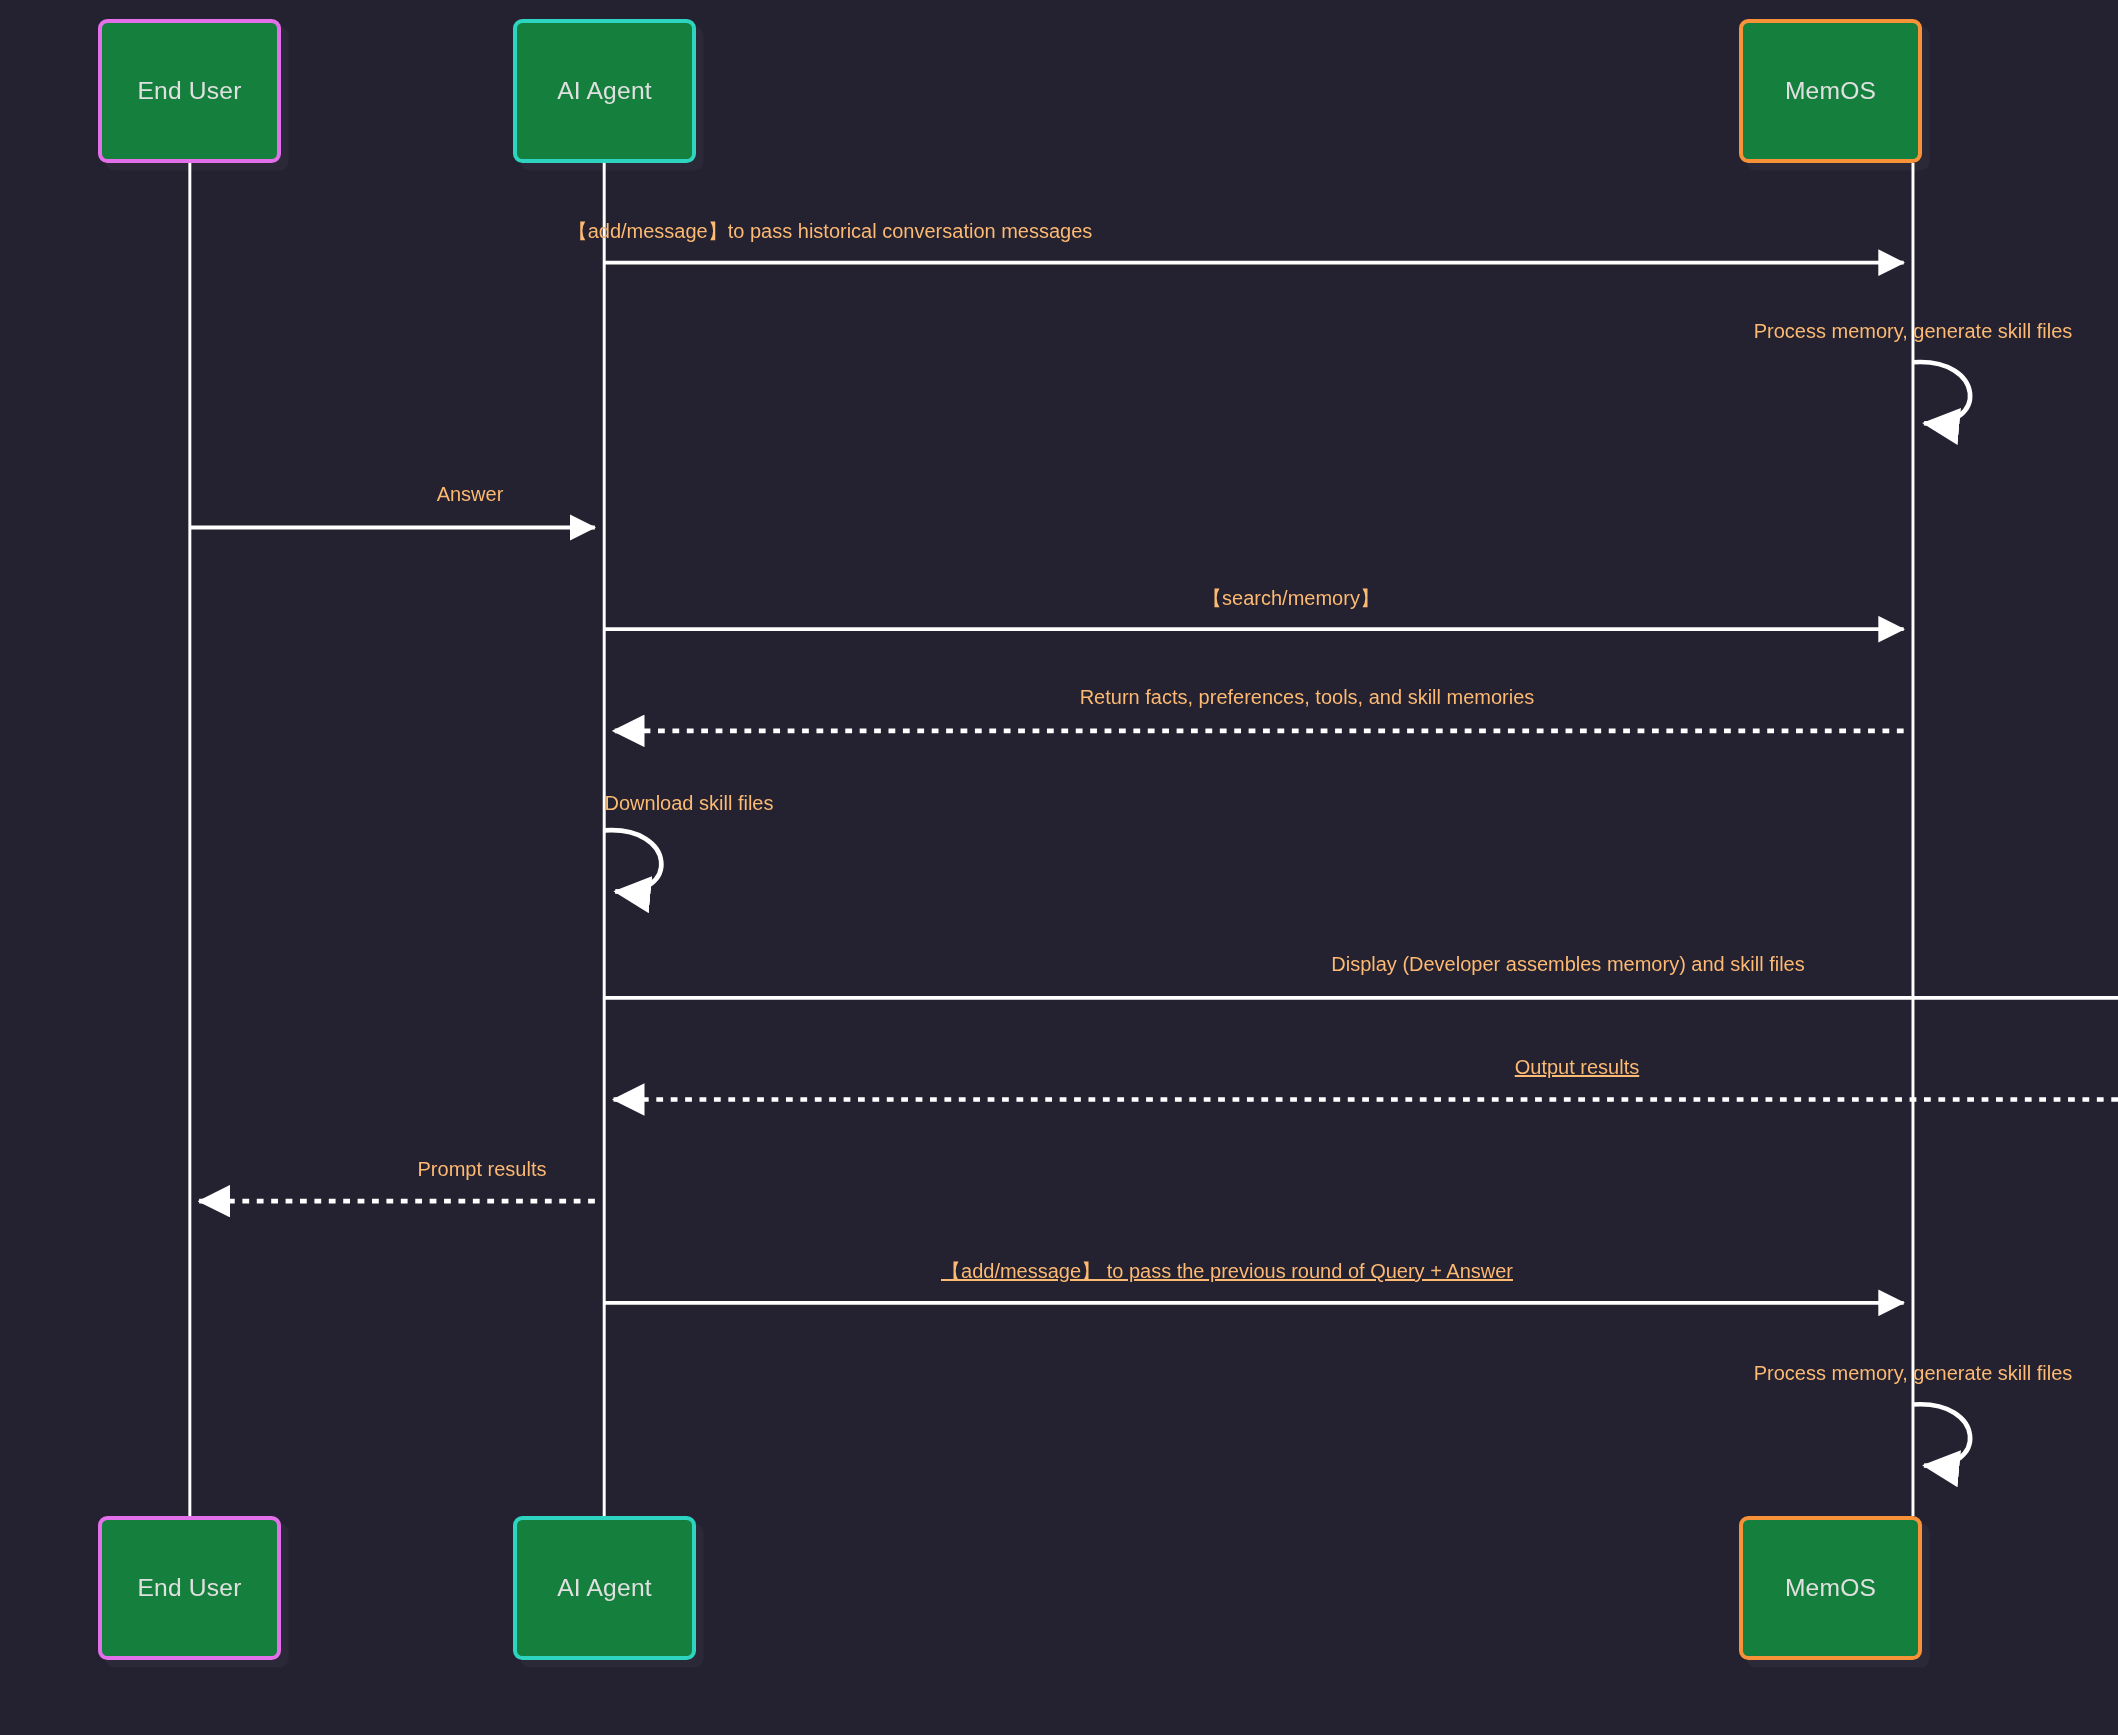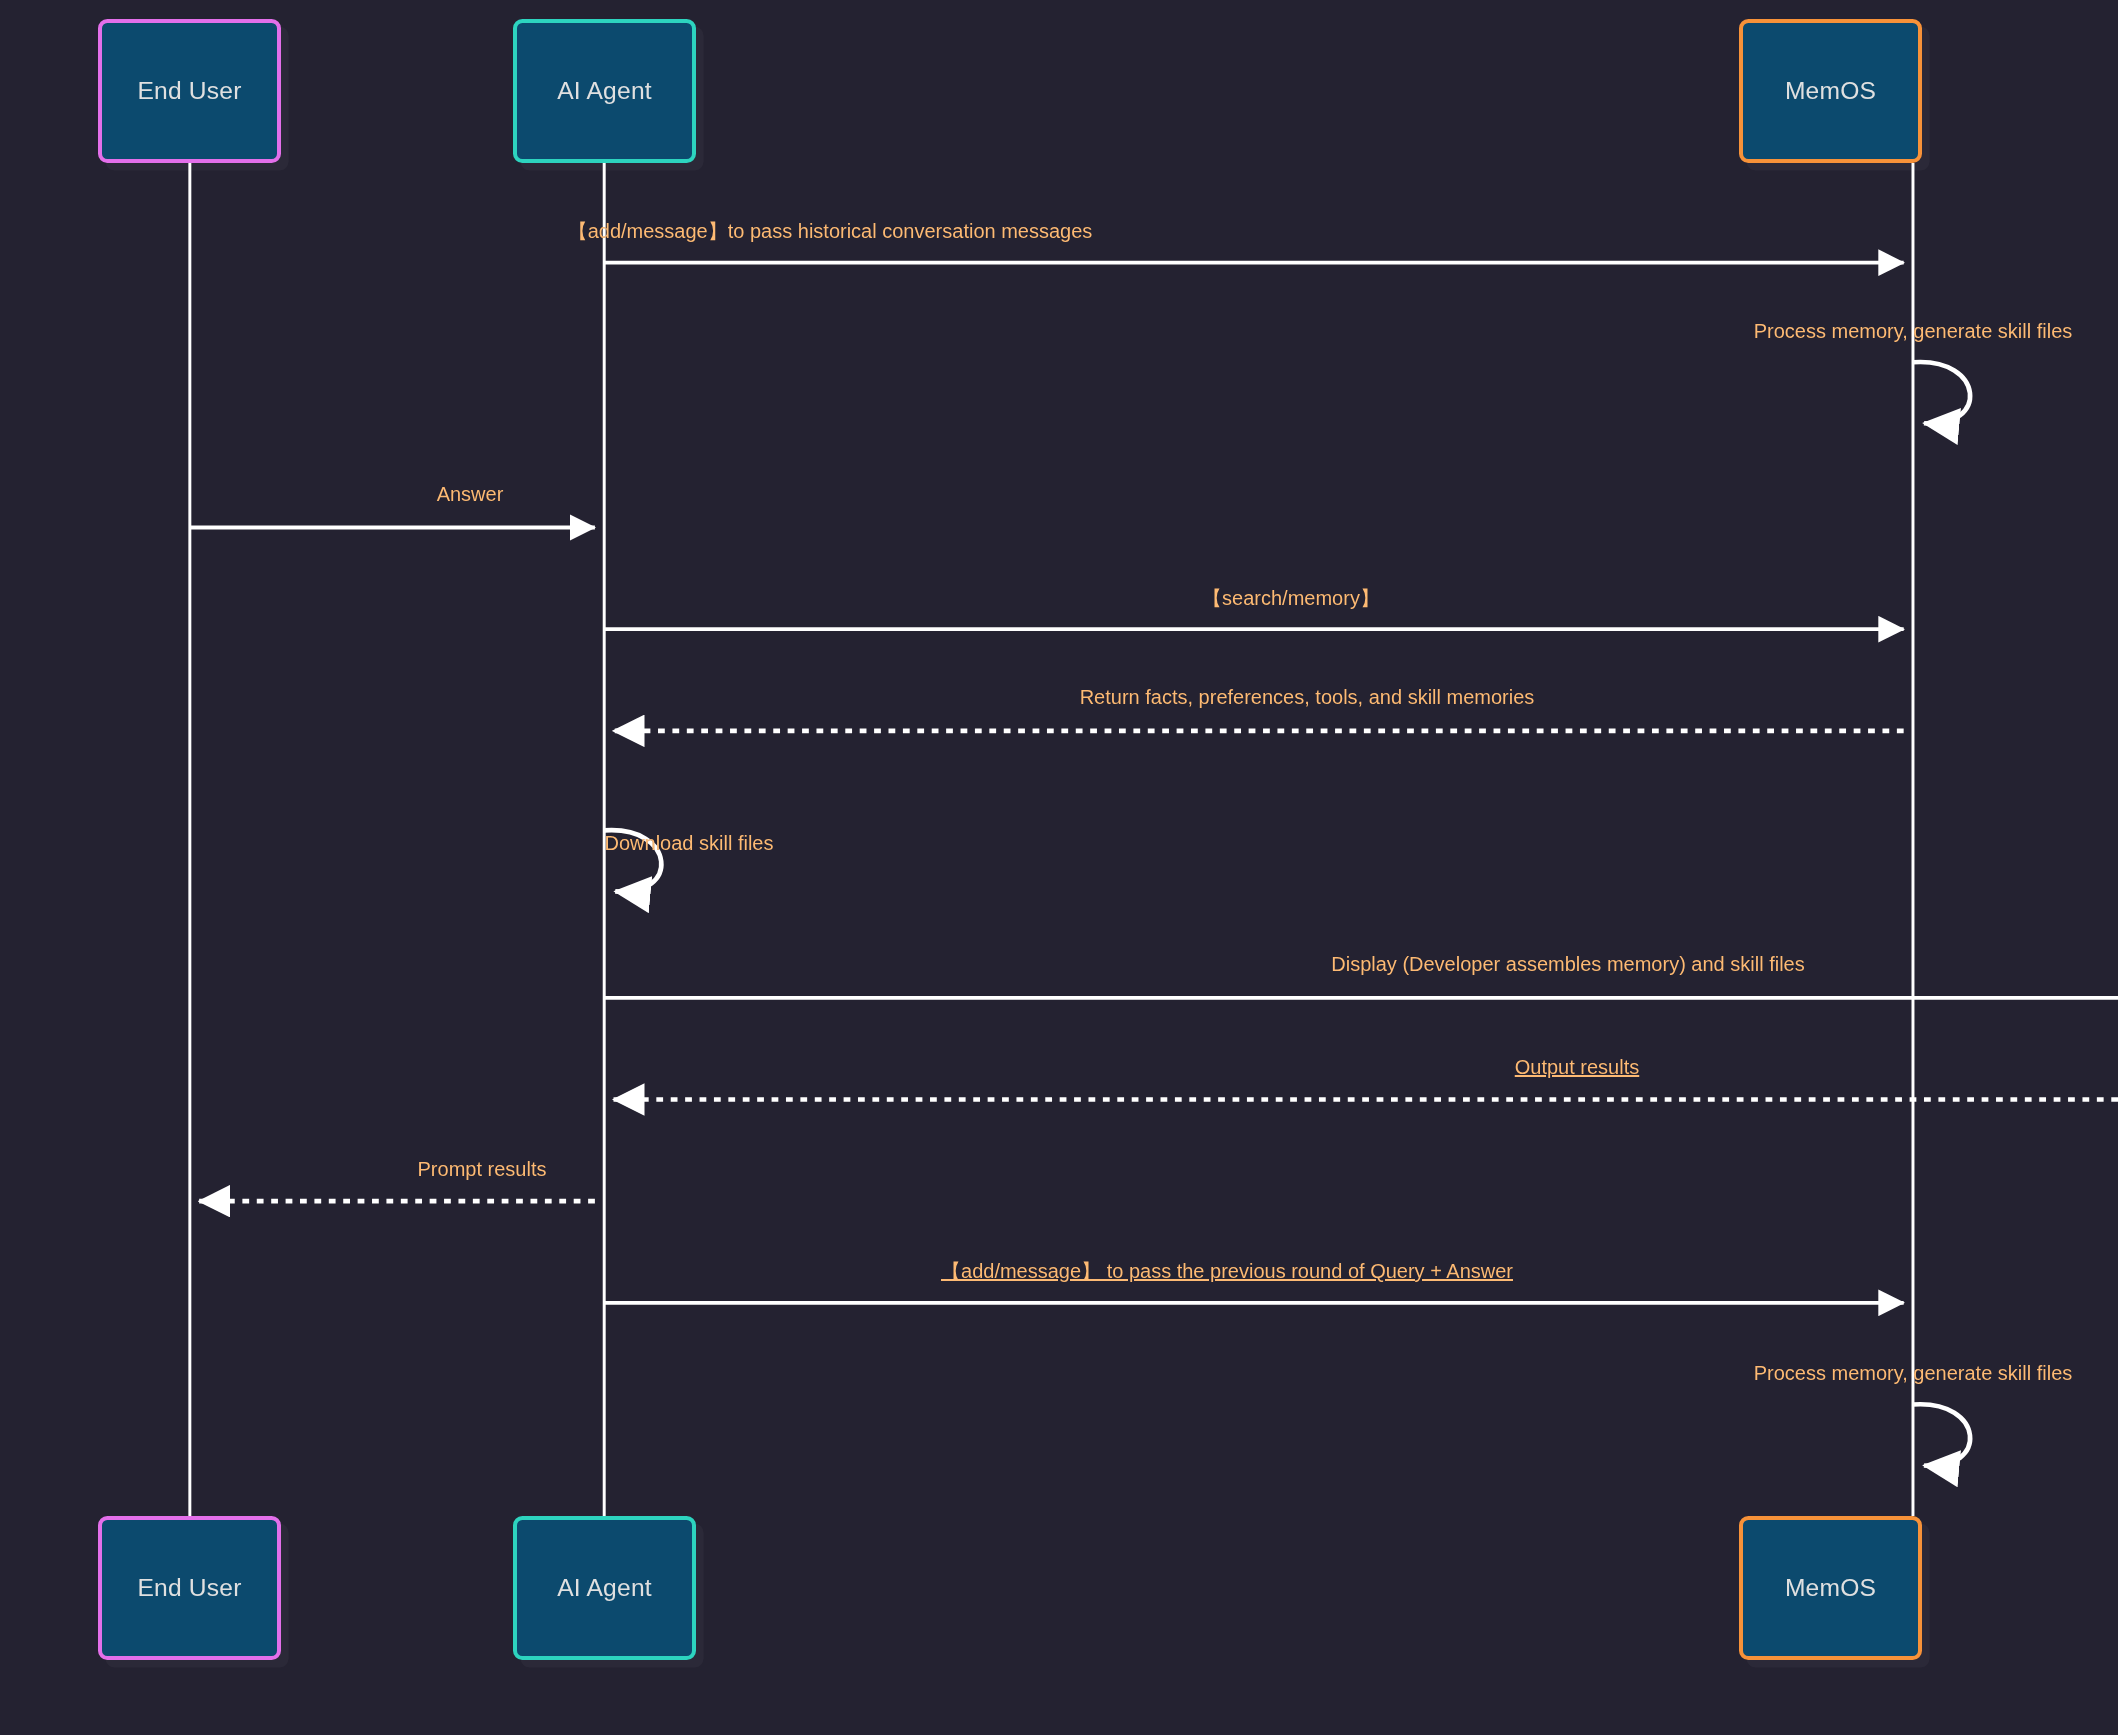--- a/index.html
+++ b/index.html
@@ -7,21 +7,21 @@
     position:relative;
     width:2843px;height:1735px;
     background:#242231;
     font-family:"Liberation Sans", sans-serif;
     overflow:hidden;
   }
   svg#diagram{position:absolute;left:0;top:0;width:2843px;height:1735px;}
   .actor-box{
     position:absolute;
     box-sizing:border-box;
-    background:#0c4a6e;
+    background:#15803d;
     border-radius:9.3px;
     display:flex;align-items:center;justify-content:center;
     box-shadow:7.6px 7.6px 0 0 rgba(255,255,255,0.035);
   }
   .actor-label{
     color:#e0e0e0;
     font-size:24.6px;
     font-family:"Liberation Sans", sans-serif;
     letter-spacing:0.2px;
     white-space:nowrap;
@@ -92,21 +92,21 @@
       <div class="actor-box" style="left: 1739px; top: 1516px; width: 183px; height: 144px; border: 4.7px solid rgb(247, 146, 57);">
         <span class="actor-label" style="font-size: 24.6px;">MemOS</span>
       </div>
     </div>
   <div id="message-labels">
       <div class="msg-label" style="left: 830px; top: 218px;">【add/message】to pass historical conversation messages</div>
       <div class="msg-label" style="left: 1913px; top: 320px;">Process memory, generate skill files</div>
       <div class="msg-label" style="left: 470px; top: 483px;">Answer</div>
       <div class="msg-label" style="left: 1291px; top: 585px;">【search/memory】</div>
       <div class="msg-label" style="left: 1307px; top: 686px;">Return facts, preferences, tools, and skill memories</div>
-      <div class="msg-label" style="left: 689px; top: 832px; text-align: center;">Download skill files</div>
+      <div class="msg-label" style="left: 689px; top: 792px; text-align: center;">Download skill files</div>
       <div class="msg-label" style="left: 1568px; top: 953px;">Display (Developer assembles memory) and skill files</div>
       <div class="msg-label" style="left: 1577px; top: 1056px; text-decoration: underline;">Output results</div>
       <div class="msg-label" style="left: 482px; top: 1158px;">Prompt results</div>
       <div class="msg-label" style="left: 1227px; top: 1258px; text-decoration: underline;">【add/message】 to pass the previous round of Query + Answer</div>
       <div class="msg-label" style="left: 1913px; top: 1362px;">Process memory, generate skill files</div>
     </div>
 
 </div>
 
 

